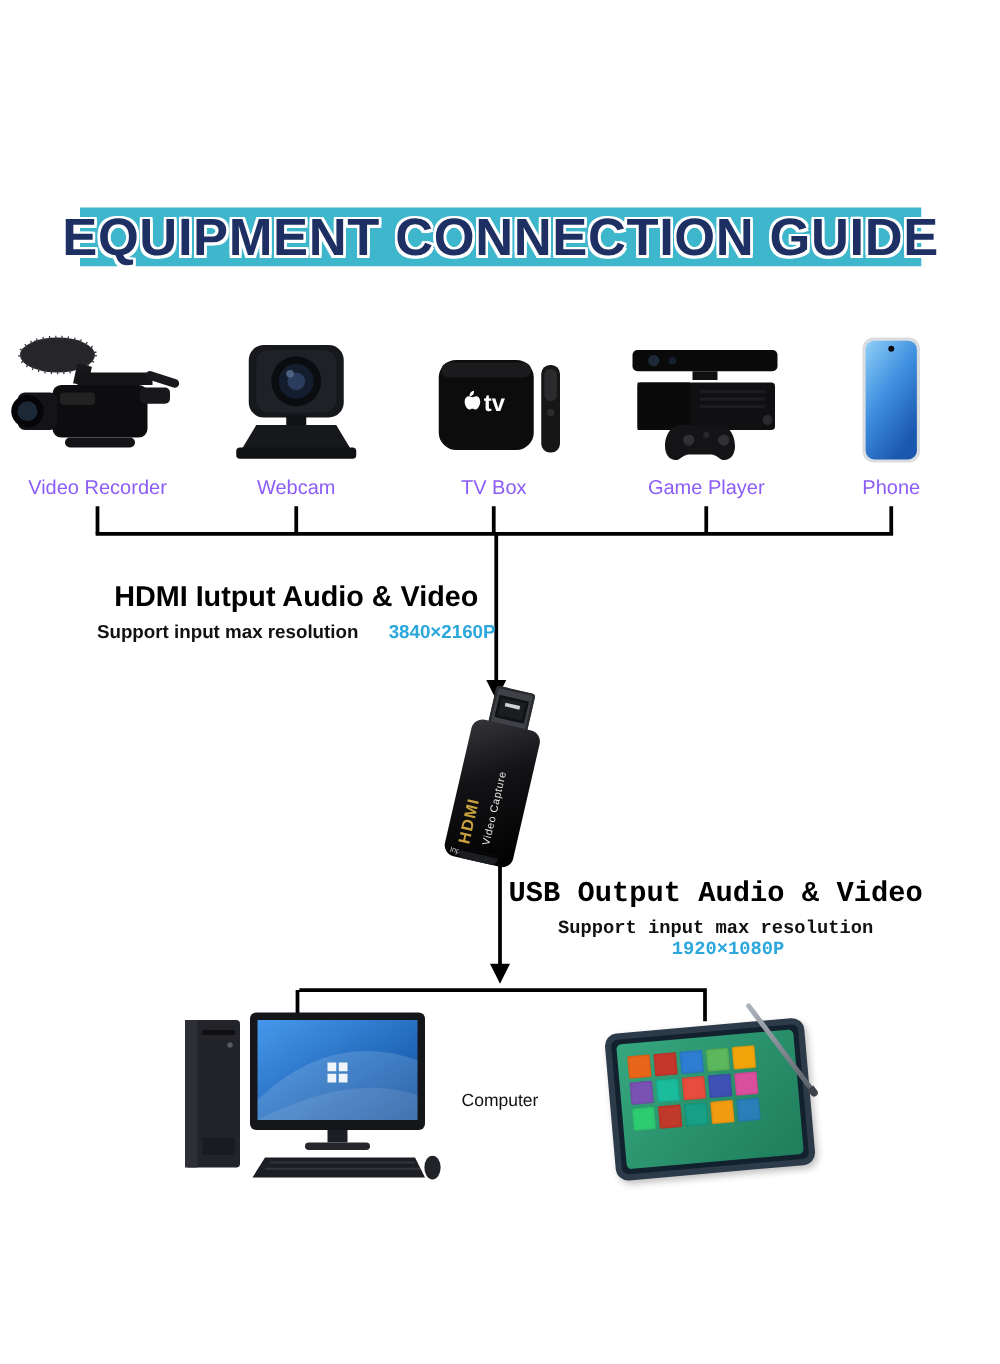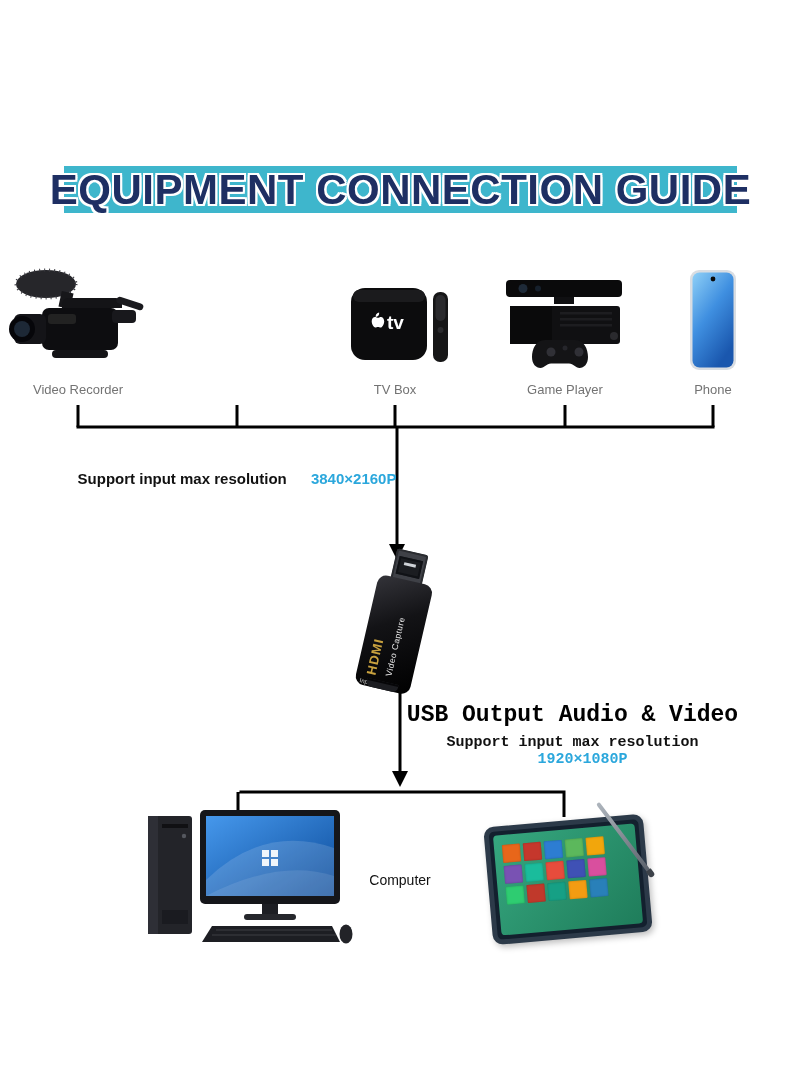--- a/index.html
+++ b/index.html
@@ -10,21 +10,21 @@
   .banner{position:absolute;left:64px;top:166px;width:673px;height:47px;
     background:var(--banner-bg,#3eb6cc);display:flex;align-items:center;justify-content:center;}
   .banner h1{margin:0;font-size:42px;font-weight:800;letter-spacing:.5px;
     color:var(--banner-text,#1e2f63);white-space:nowrap;
     text-shadow:-2px -2px 0 #fff,2px -2px 0 #fff,-2px 2px 0 #fff,2px 2px 0 #fff,
                 -2px 0 0 #fff,2px 0 0 #fff,0 -2px 0 #fff,0 2px 0 #fff;}
 
   
   .device{position:absolute;top:264px;text-align:center;}
   .device .icon{height:110px;display:flex;align-items:flex-end;justify-content:center;}
-  .device .dev-label{margin-top:8px;font-size:13px;color:#737373;font-weight:500;}
+  .device .dev-label{margin-top:8px;font-size:16px;color:#8b5cf6;font-weight:500;}
   .dev-recorder{left:8px;width:140px;}
   .dev-webcam{left:167px;width:140px;}
   .dev-tvbox{left:325px;width:140px;}
   .dev-game{left:488px;width:154px;}
   .dev-phone{left:643px;width:140px;}
 
   
   .lines{position:absolute;left:0;top:0;width:800px;height:1091px;pointer-events:none;}
 
   
@@ -93,20 +93,36 @@
         <rect x="6" y="50" width="32" height="30" rx="6" fill="#141418"></rect>
         <circle cx="14" cy="65" r="13" fill="#06060a"></circle>
         <circle cx="14" cy="65" r="8" fill="#1d2836"></circle>
         <rect x="104" y="46" width="24" height="13" rx="4" fill="#18181c"></rect>
         <rect x="44" y="86" width="56" height="8" rx="4" fill="#141417"></rect>
       </svg>
     </div>
     <div class="dev-label">Video Recorder</div>
   </div>
 
+  <div class="device dev-webcam">
+    <div class="icon">
+      <svg viewBox="0 0 132 106" width="132" height="106">
+        <rect x="28" y="8" width="76" height="58" rx="12" fill="#17181c"></rect>
+        <rect x="34" y="12" width="64" height="50" rx="10" fill="#202127"></rect>
+        <circle cx="66" cy="37" r="20" fill="#0b0c10"></circle>
+        <circle cx="66" cy="37" r="14" fill="#141d2e"></circle>
+        <circle cx="66" cy="37" r="7" fill="#2a3d5e"></circle>
+        <circle cx="61" cy="31" r="3" fill="#5a7396" opacity=".8"></circle>
+        <rect x="58" y="64" width="16" height="9" fill="#101114"></rect>
+        <path d="M22 92 L34 72 H98 L110 92 Z" fill="#17181c"></path>
+        <rect x="18" y="90" width="96" height="9" rx="3" fill="#101114"></rect>
+      </svg>
+    </div>
+    <div class="dev-label">Webcam</div>
+  </div>
 
   <div class="device dev-tvbox">
     <div class="icon">
       <svg viewBox="0 0 132 106" width="132" height="106">
         <rect x="22" y="20" width="76" height="72" rx="14" fill="#0c0c0d"></rect>
         <rect x="24" y="22" width="72" height="12" rx="6" fill="#1b1b1d"></rect>
         <path d="M49.5 47.5c.8-1 .7-2.6.6-3-.9.1-2 .7-2.6 1.5-.6.7-.9 1.9-.7 2.9 1 0 2-.5 2.7-1.4z
                  M52 49c-1.4 0-2 .8-3 .8s-1.8-.8-3-.8c-1.6 0-3.3 1.5-3.3 4.3 0 2.9 2.1 6.2 3.7 6.2
                  .9 0 1.4-.6 2.6-.6s1.6.6 2.6.6c1.7 0 3.6-3.5 3.6-6.3-.1-2.7-1.8-4.2-3.2-4.2z" fill="#fff"></path>
         <text x="58" y="61" fill="#ffffff" font-size="19" font-weight="bold">tv</text>
@@ -164,20 +180,21 @@
       <path d="M76.5 427 H714.5"></path>
       <path d="M397 427 V546"></path>
       <path d="M400 690 V773"></path>
       <path d="M239.5 792 H565.5 M238 792 V817 M564 792 V817"></path>
     </g>
     <polygon points="389,544 405,544 397,560" fill="#000"></polygon>
     <polygon points="392,771 408,771 400,787" fill="#000"></polygon>
   </svg>
 
   <div class="hdmi-block">
+    <p class="section-heading">HDMI Iutput Audio &amp; Video</p>
     <div class="support-line">
       <span>Support input max resolution </span><span class="res">3840×2160P</span>
     </div>
   </div>
 
   <div class="capture">
     <div class="usb-plug">
       <div class="usb-slot"></div>
     </div>
     <div class="dongle-body">

